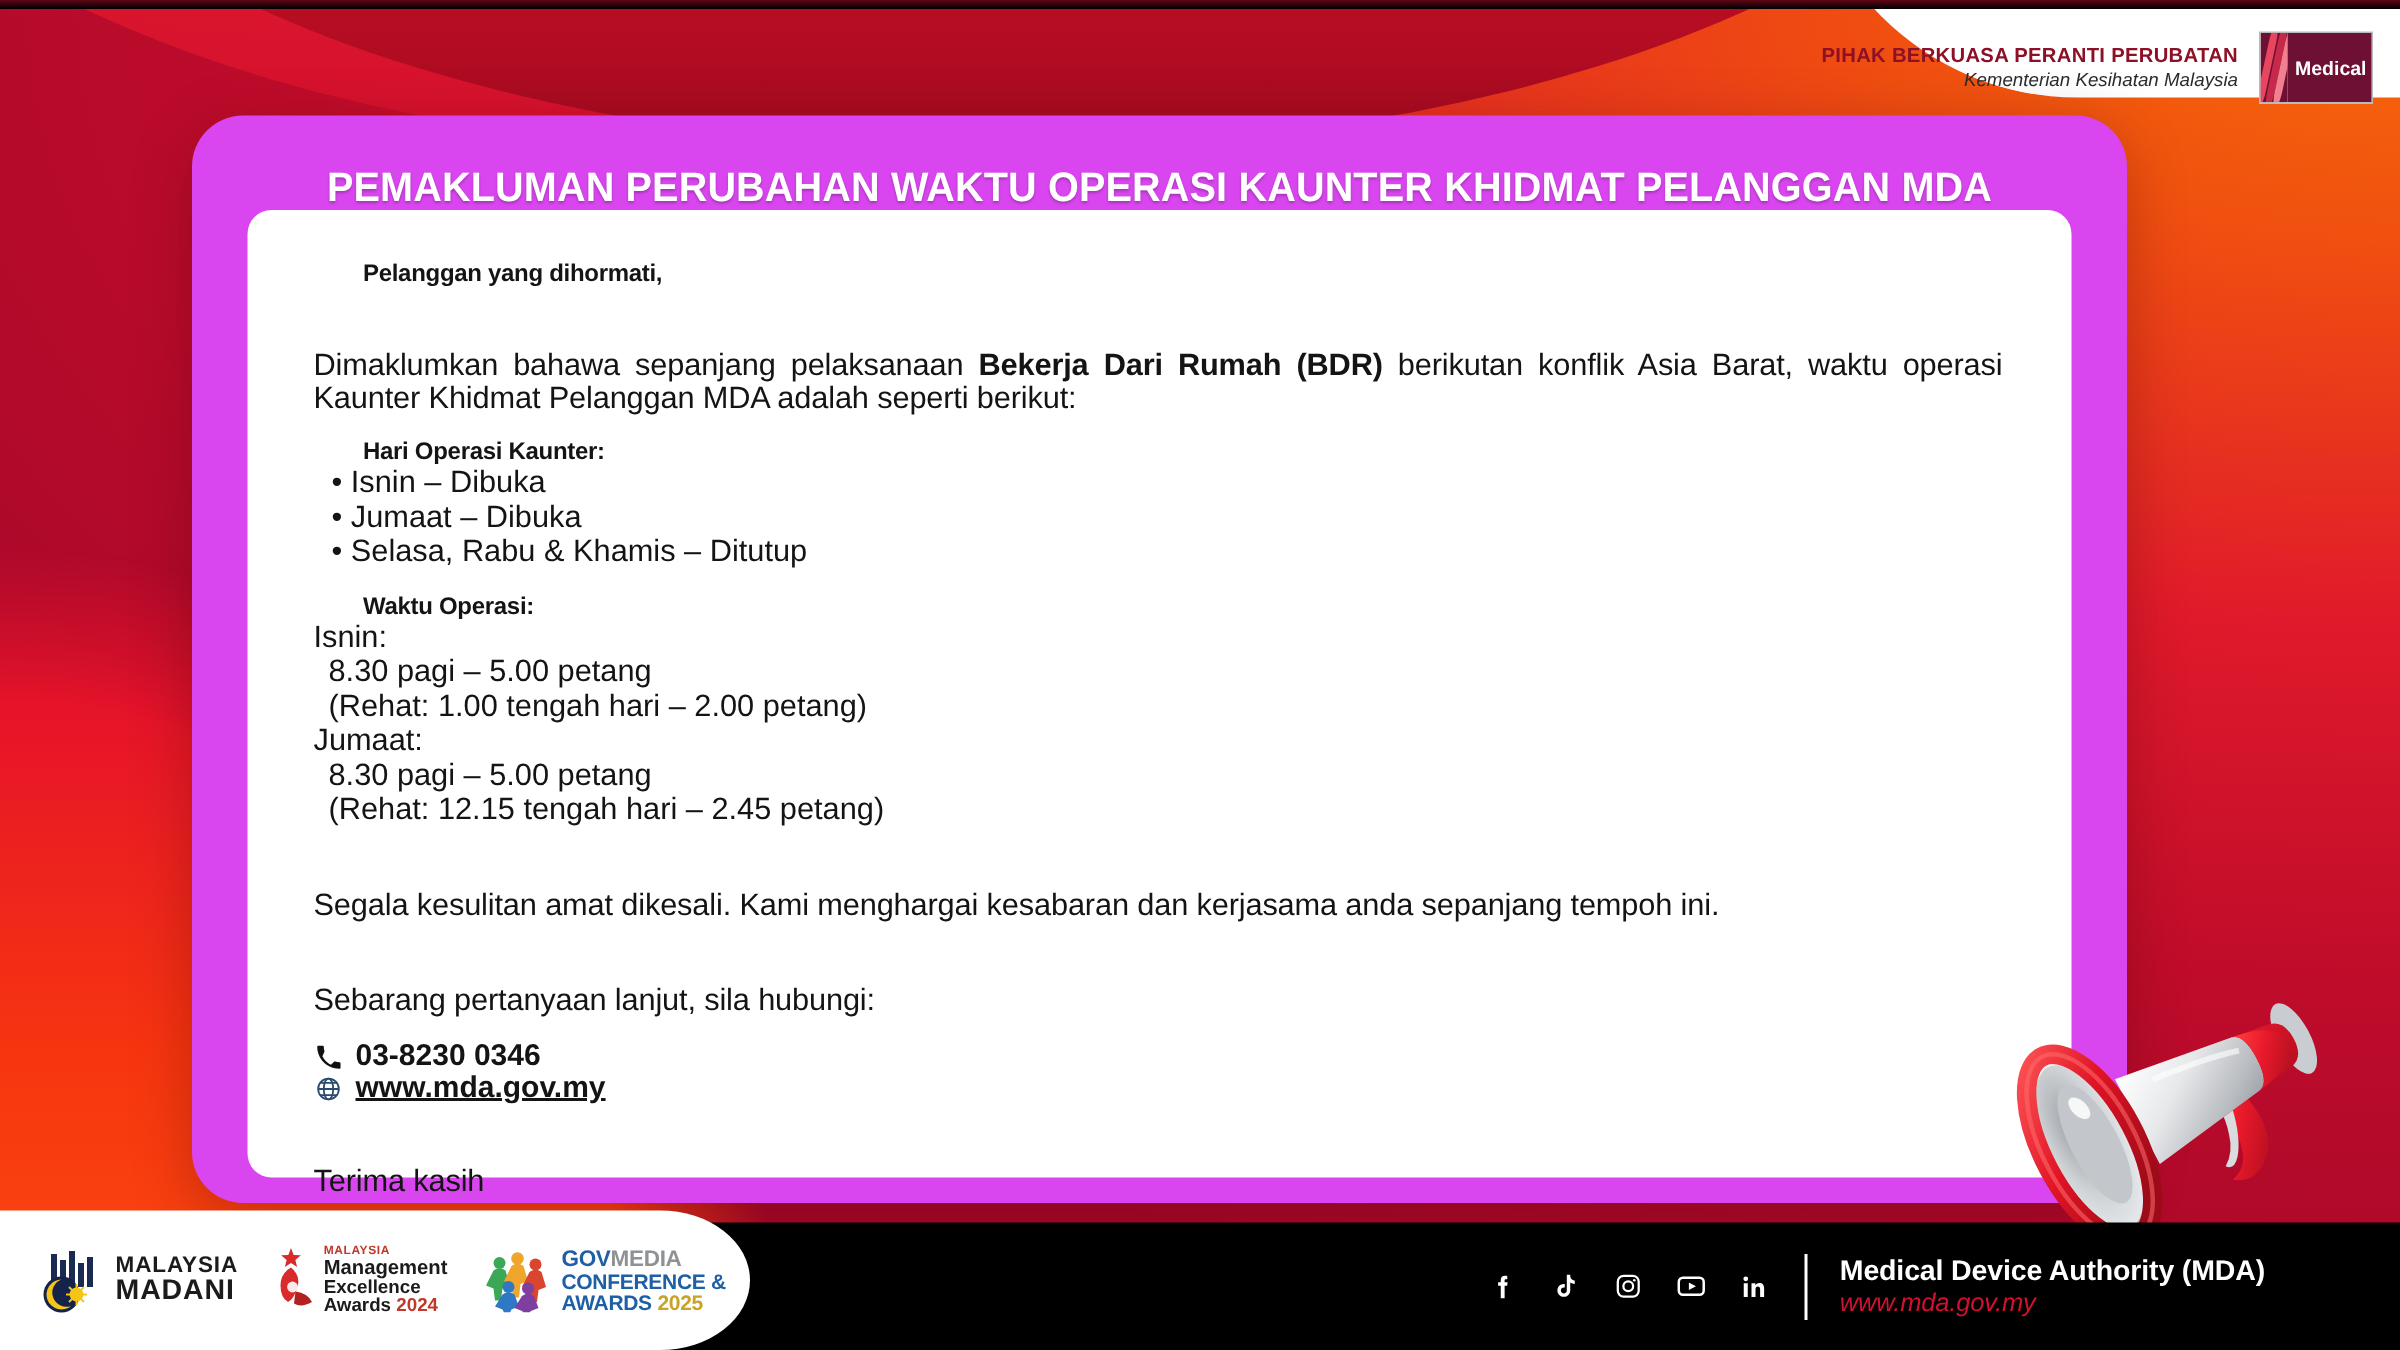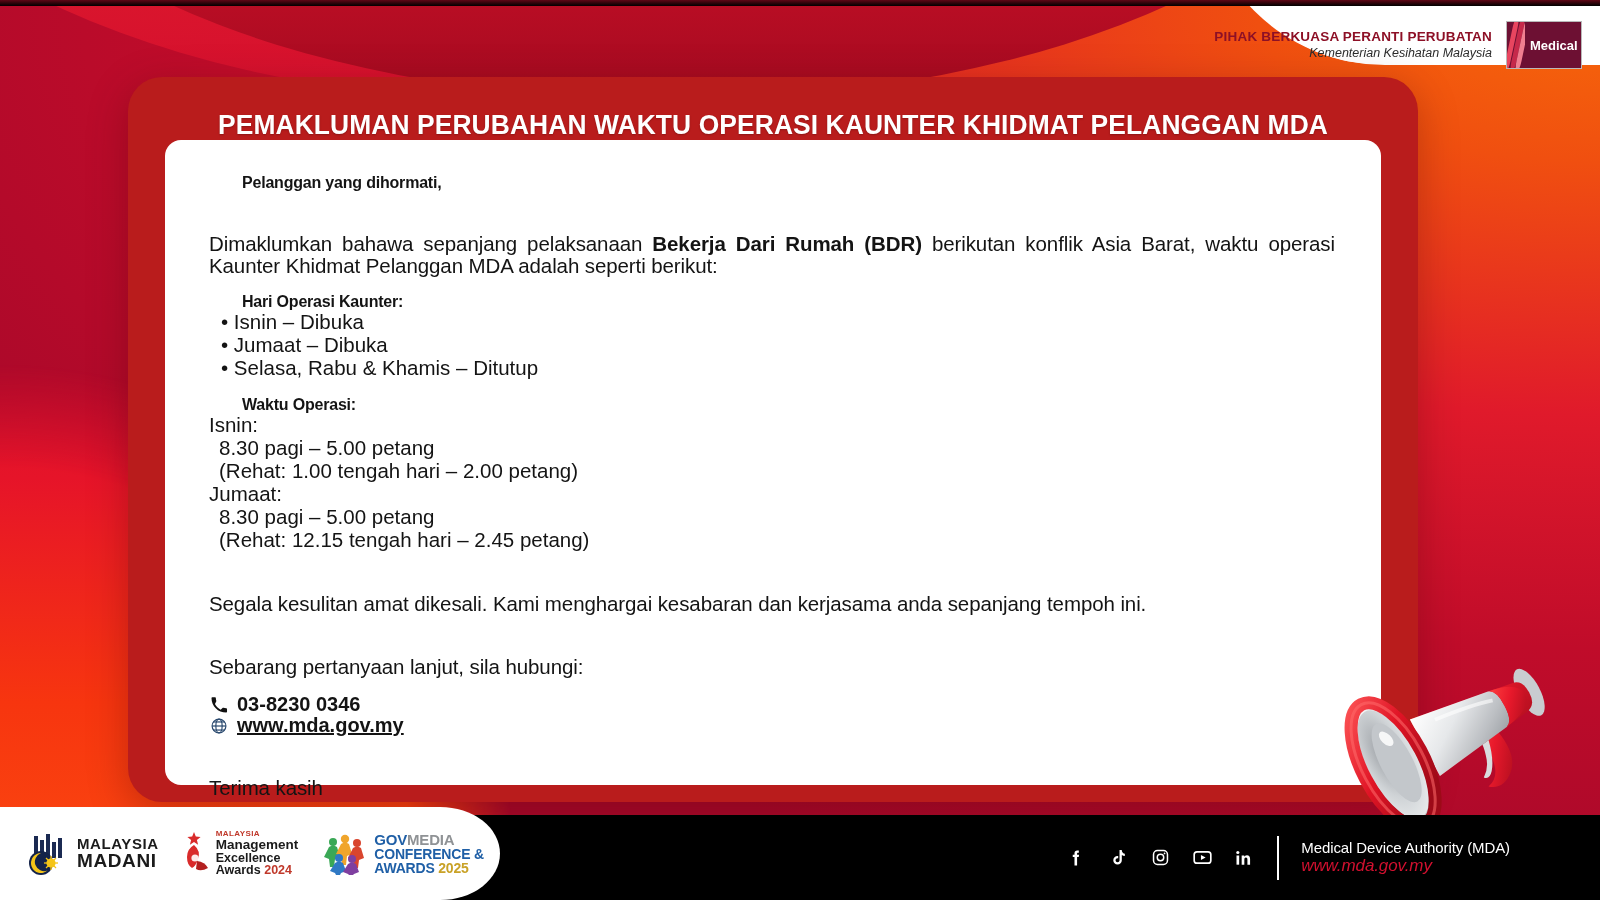--- a/index.html
+++ b/index.html
@@ -79,21 +79,21 @@
   #mda-right{ flex:1; display:flex; flex-direction:column; justify-content:center;
     align-items:center; padding:1px 3px; }
   #mda-device{ font-size:13px; font-weight:bold; color:#3a3a3a; line-height:1; }
   #mda-authority{ font-size:6px; letter-spacing:.6px; color:#6d1033; font-weight:bold; }
   #mda-malaysia{ font-size:6px; letter-spacing:.6px; color:#6d1033; font-weight:bold;
     background:#ead9de; width:100%; text-align:center; margin-top:1px; }
 
   
   #poster-frame{
     position:absolute; left:128px; top:77px; width:1290px; height:725px;
-    background:#b91c1c;
+    background:#d946ef;
     border-radius:34px;
     box-shadow:0 10px 40px rgba(60,0,0,.28);
     z-index:5;
   }
   #poster-title{
     position:absolute; left:0; right:0; top:22px; height:52px;
     display:flex; align-items:center; justify-content:center;
     color:#ffffff; font-weight:bold; font-size:27.5px; letter-spacing:.1px;
     transform:scaleX(.96); transform-origin:center;
     text-shadow:0 1px 2px rgba(0,0,0,.25);
@@ -173,21 +173,21 @@
   #footer-right{
     position:absolute; right:0; top:0; height:85px; width:700px;
     display:flex; align-items:center; justify-content:flex-end;
     padding-right:90px; gap:0;
   }
   #social-icons{ display:flex; align-items:center; gap:20px; margin-right:22px; }
   .sicon{ width:22px; height:22px; color:#fff; display:inline-flex;
     align-items:center; justify-content:center; }
   #footer-divider{ width:2px; height:44px; background:#fff; margin-right:22px; }
   #footer-brand{ line-height:1.15; }
-  #footer-brand-name{ font-size:15px; font-weight:normal; color:#ffffff; letter-spacing:-.1px;}
+  #footer-brand-name{ font-size:19px; font-weight:bold; color:#ffffff; letter-spacing:-.1px;}
   #footer-brand-url{ font-size:17px; font-style:italic; color:#d2102f; letter-spacing:-.1px;}
 </style>
 </head>
 <body>
 
 <div id="bg-base"></div>
 <div id="bg-left-orange"></div>
 <div id="bg-top-sheen"></div>
 <div id="bg-top-dark-band"></div>
 <div id="bg-top-right-white"></div>

